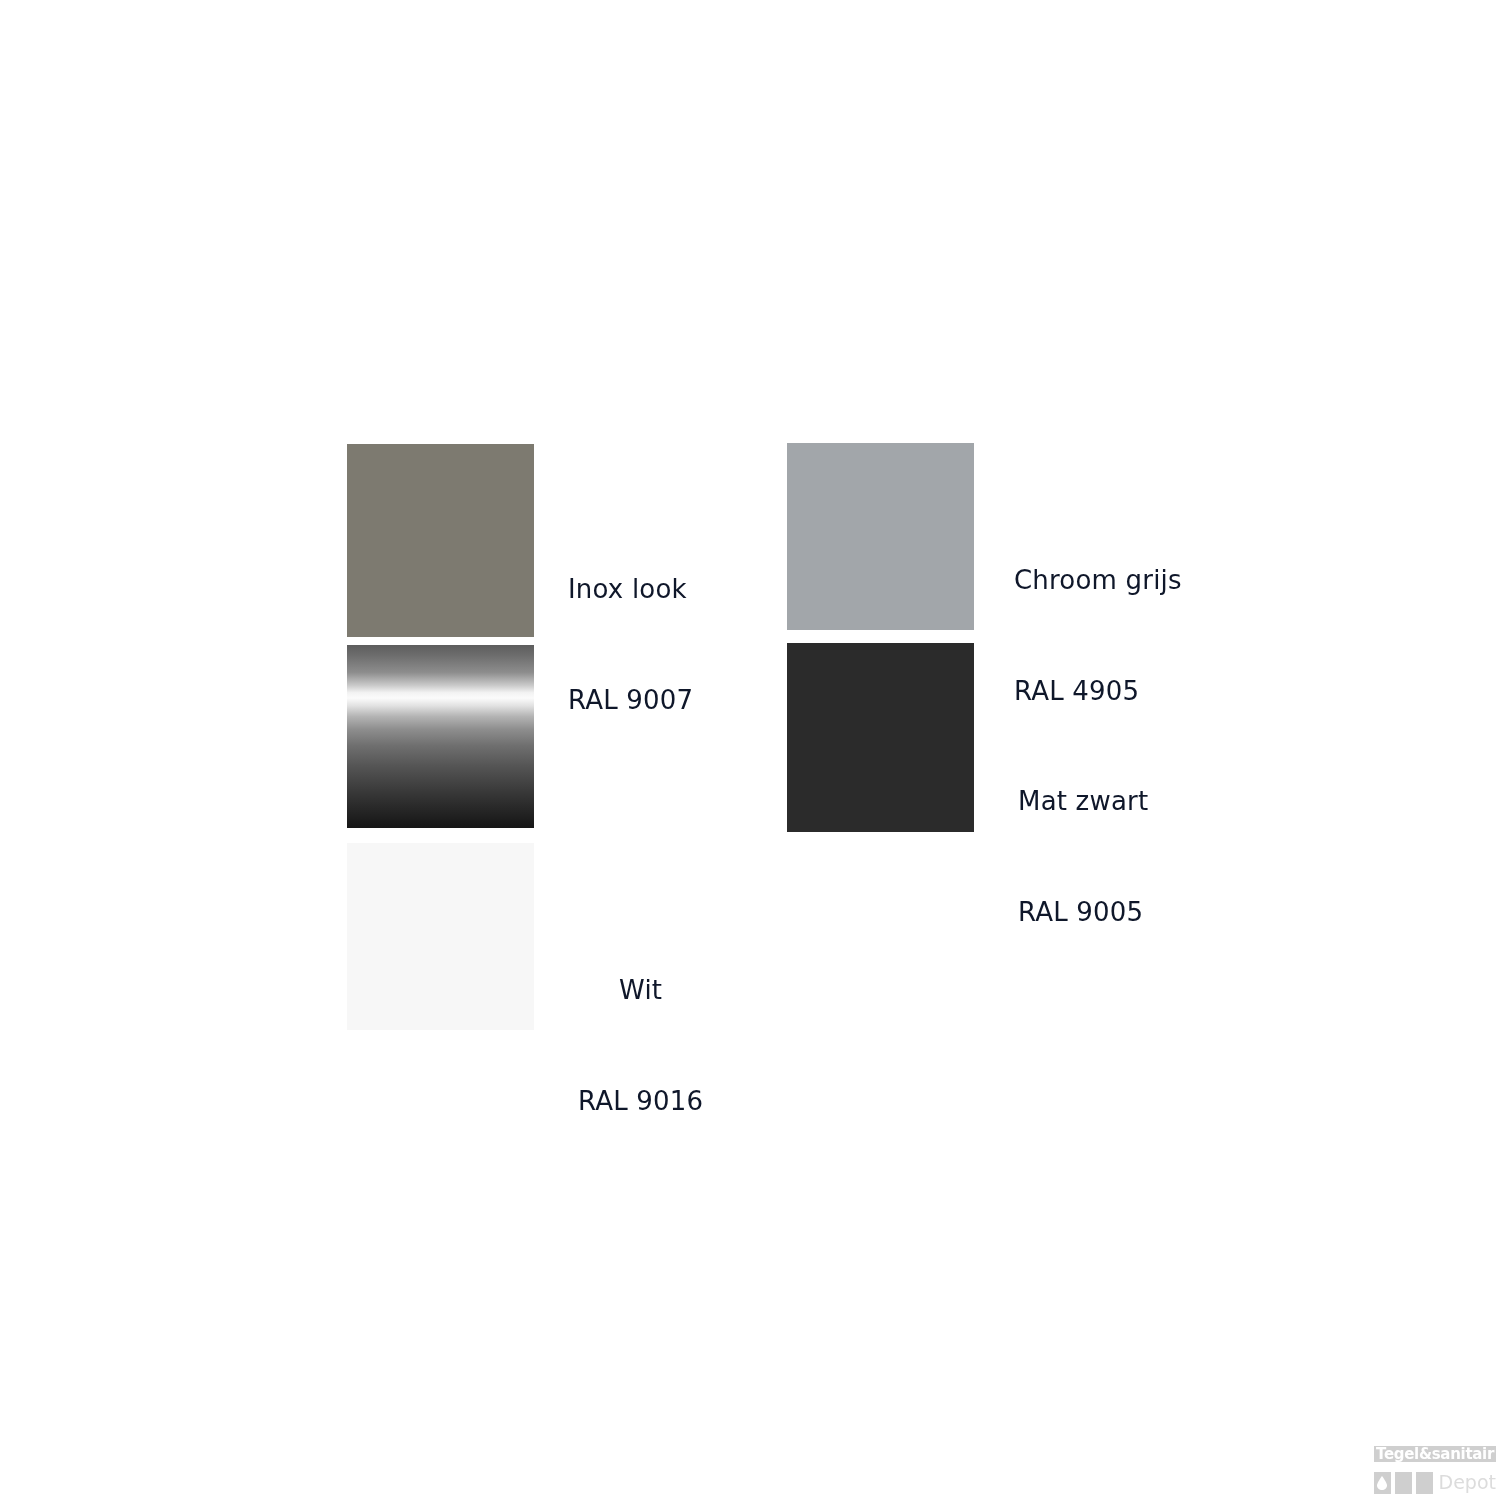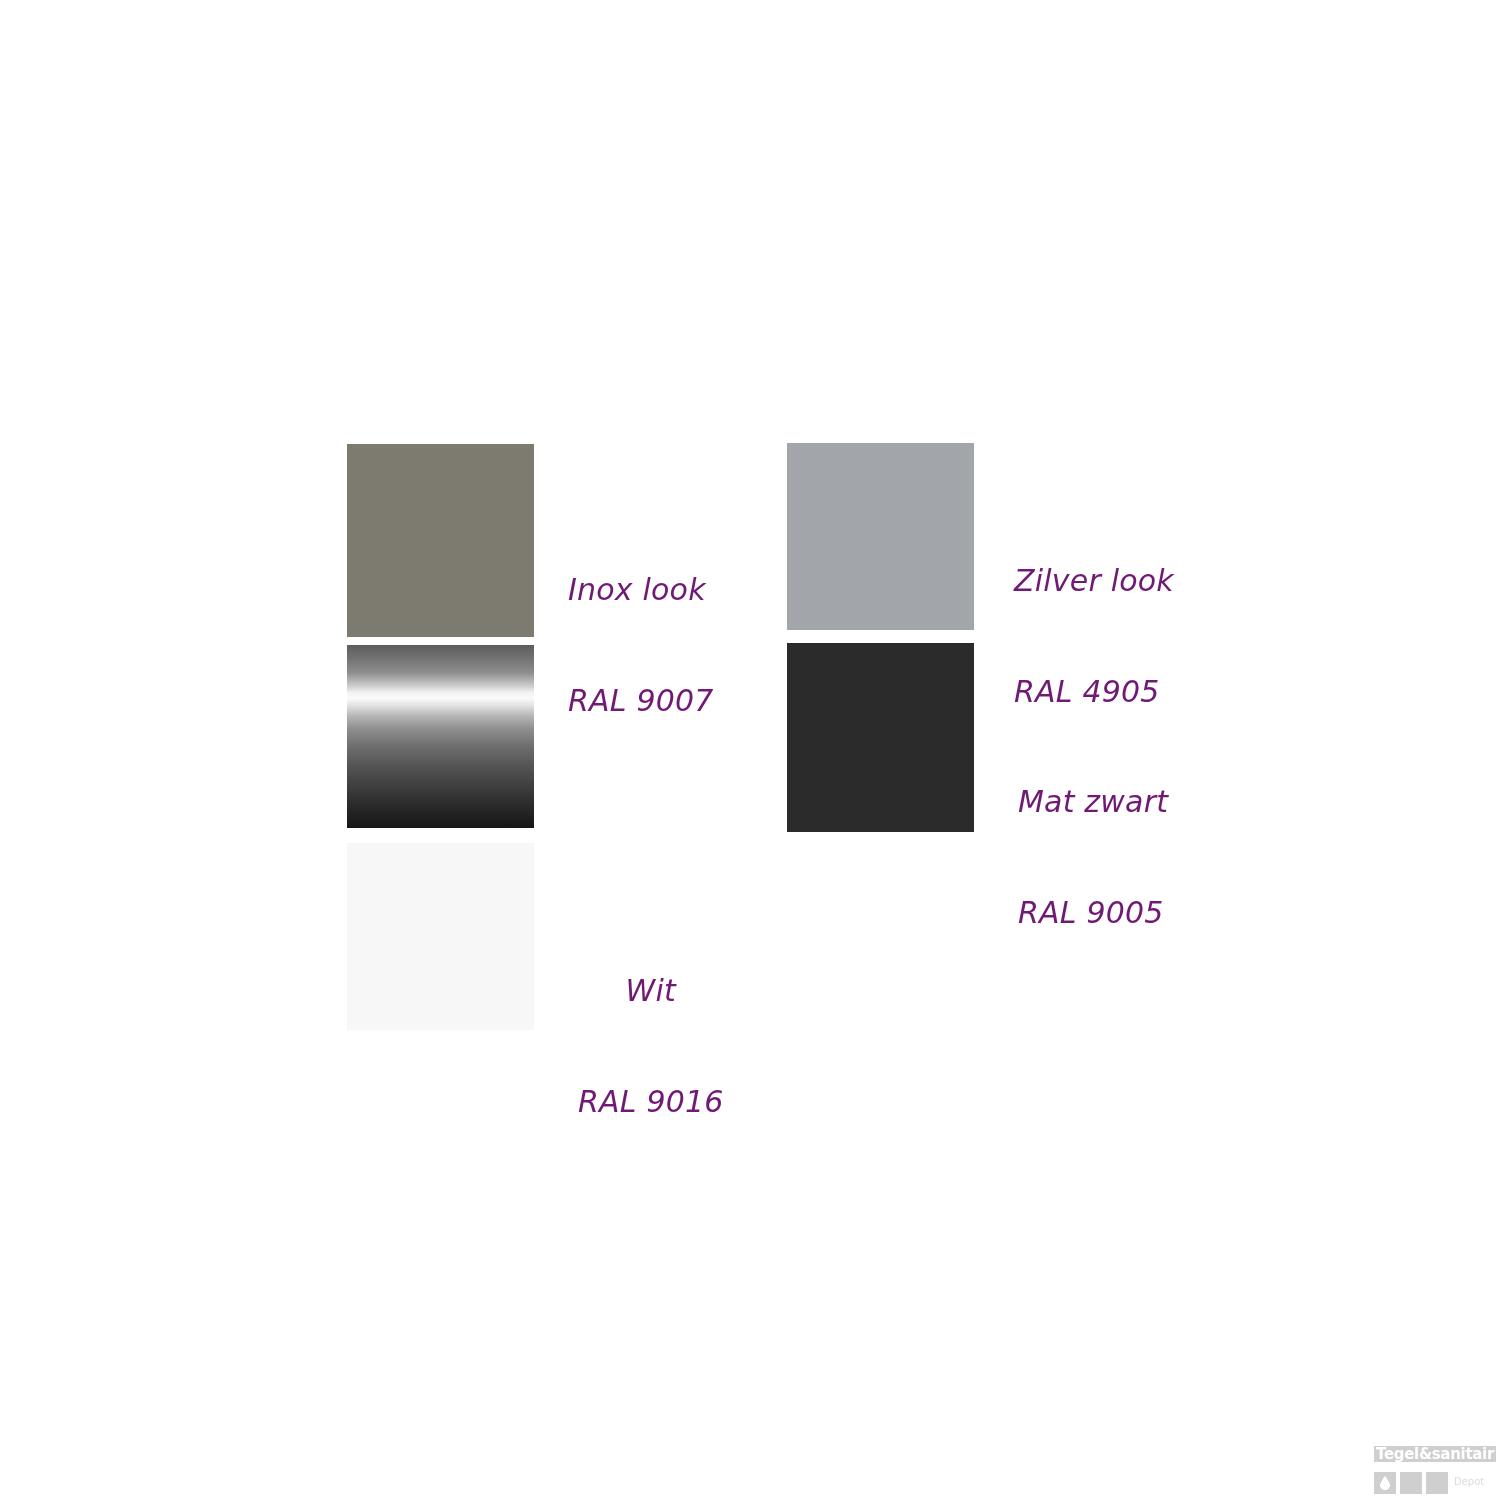--- a/index.html
+++ b/index.html
@@ -64,26 +64,25 @@
       #555555 66%,
       #3d3d3d 78%,
       #2a2a2a 88%,
       #1c1c1c 96%,
       #161616 100%
     );
   }
 
   .swatch-label {
     position: absolute;
-    color: #701a75;
-    font-size: 30px;
+    color: #0f172a;
+    font-size: 26px;
     line-height: 37px;
     white-space: pre;
     letter-spacing: 0.2px;
-    font-style: italic;
   }
 
   .label-line { display: block; }
 
   
   .lbl-inox   { left: 568px; top: 497px; }
   .lbl-chroom { left: 576px; top: 718px; }
   .lbl-wit    { left: 578px; top: 898px; text-align: center; }
 
   
@@ -138,21 +137,21 @@
     position: absolute;
     left: 50%;
     top: 50%;
     transform: translate(-50%, -50%);
     width: 12px;
     height: 15px;
   }
   .wm-depot {
     color: #dcdcdc;
     font-family: "DejaVu Sans", sans-serif;
-    font-size: 10px;
+    font-size: 19px;
     line-height: 20px;
     margin-left: 2px;
     white-space: nowrap;
   }
 </style>
 </head>
 <body>
 
 <div id="swatch-board">
 
@@ -189,21 +188,21 @@
     <span class="label-line">RAL 9007</span>
   </div>
 
 
   <div class="swatch-label lbl-wit">
     <span class="label-line">Wit</span>
     <span class="label-line">RAL 9016</span>
   </div>
 
   <div class="swatch-label lbl-zilver">
-    <span class="label-line">Zilver look</span>
+    <span class="label-line">Chroom grijs</span>
     <span class="label-line">RAL 4905</span>
   </div>
 
   <div class="swatch-label lbl-zwart">
     <span class="label-line">Mat zwart</span>
     <span class="label-line">RAL 9005</span>
   </div>
 
 </div>
 

